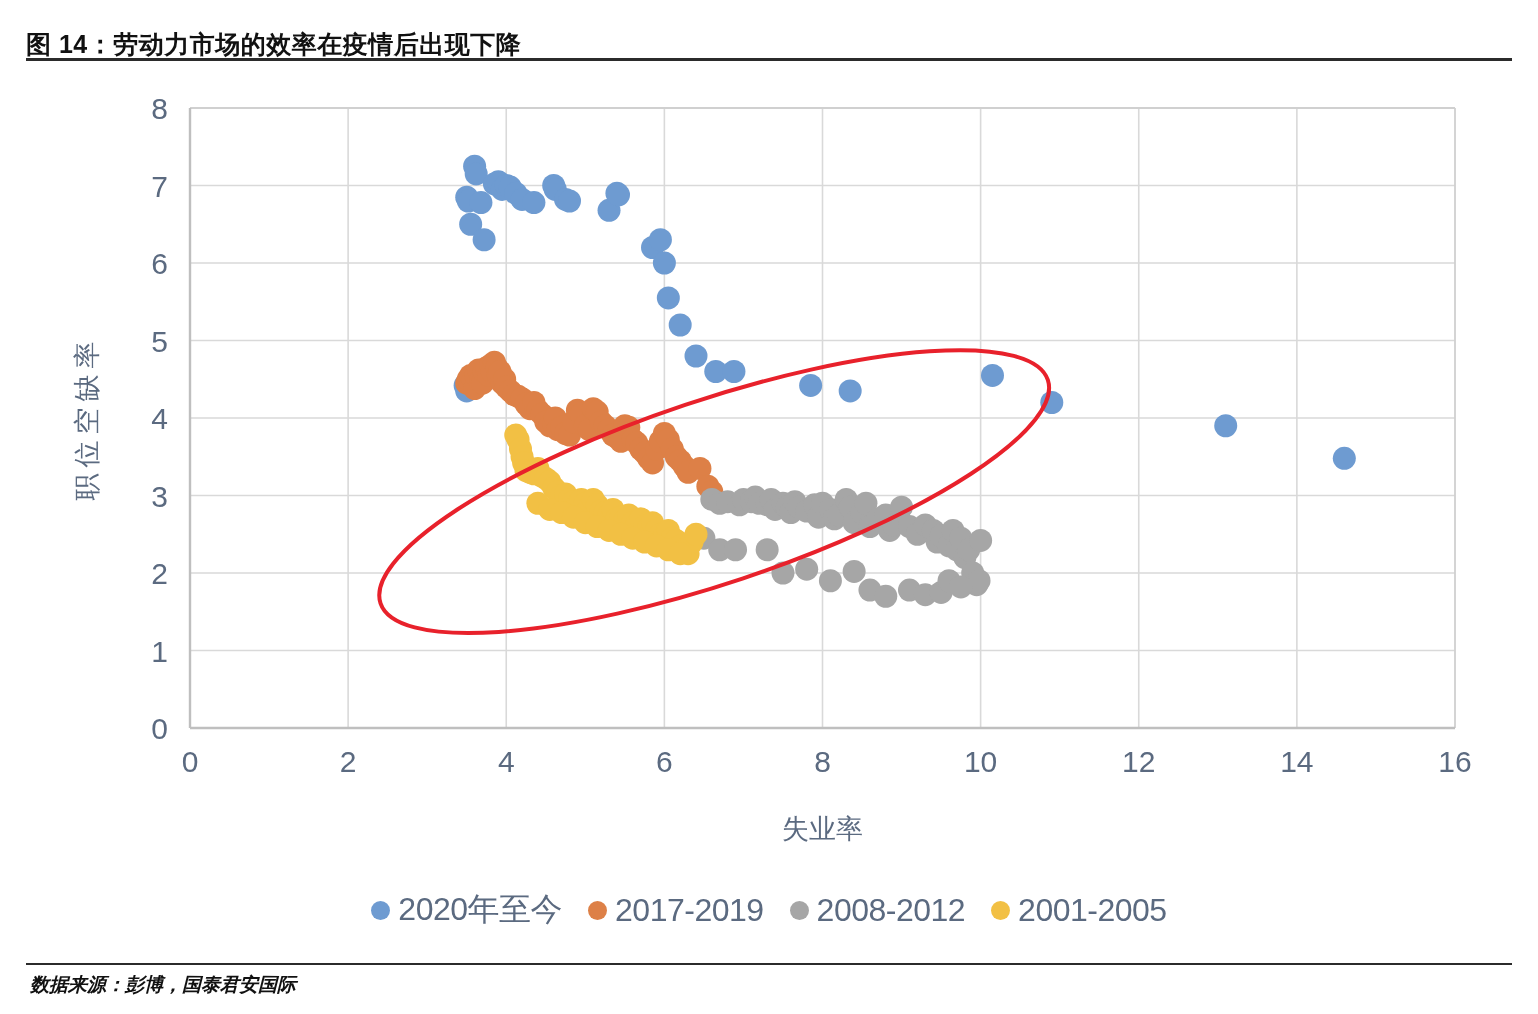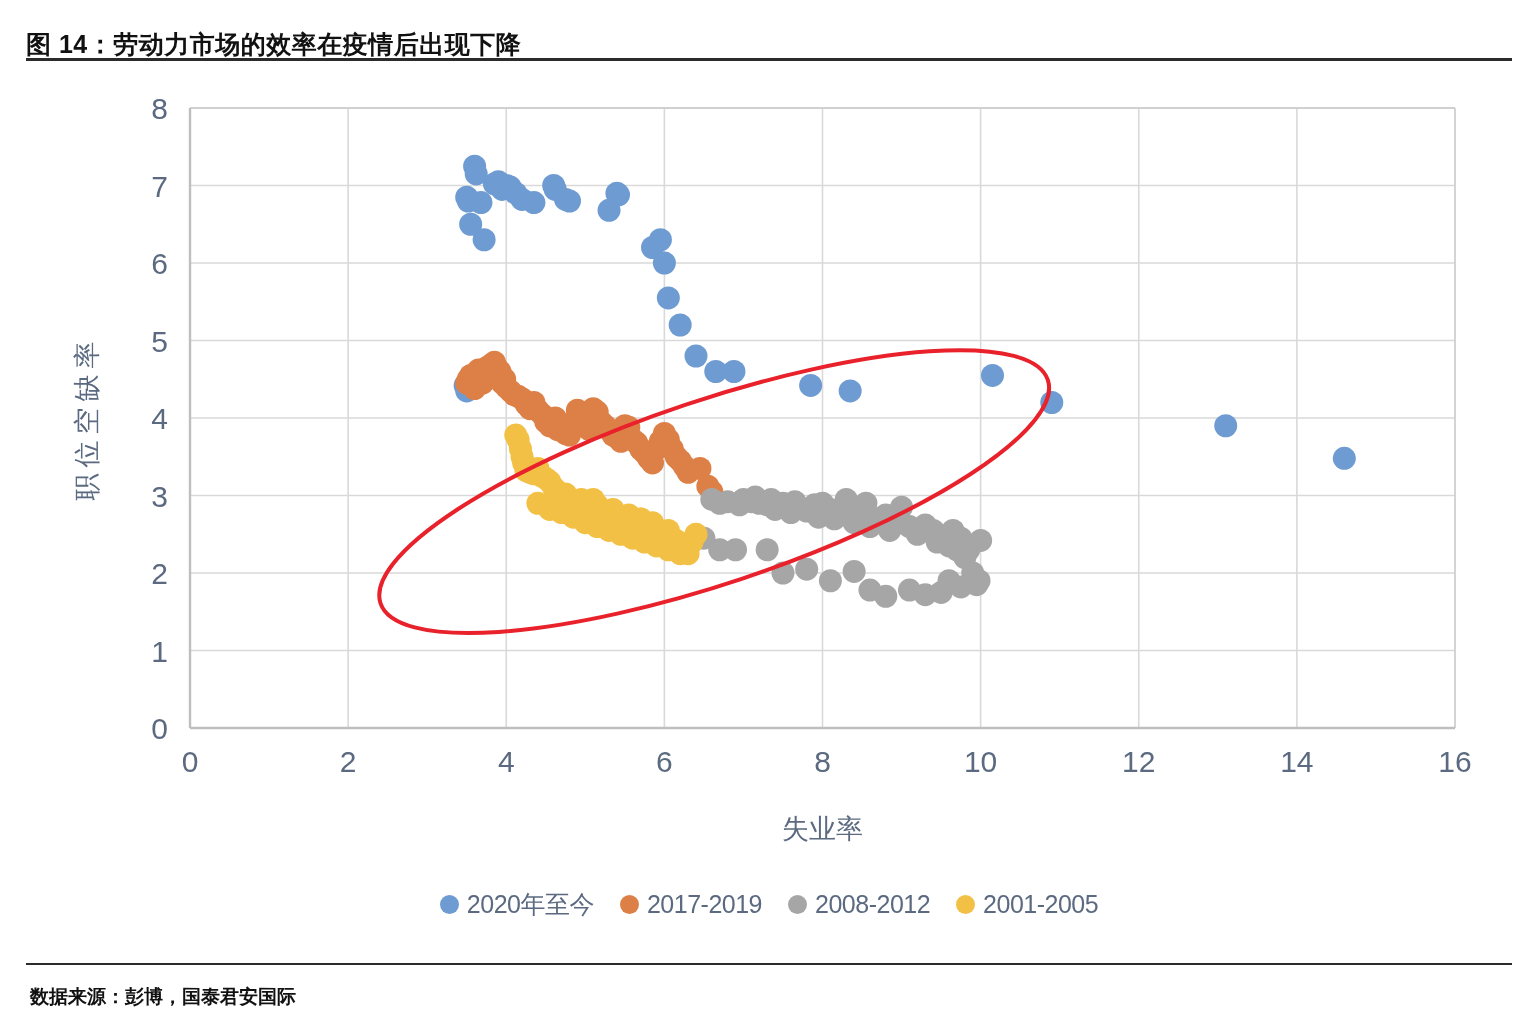--- a/index.html
+++ b/index.html
@@ -40,23 +40,23 @@
     width: 1486px;
     height: 2px;
     background: #2b2b2b;
   }
   .source-note {
     position: absolute;
     left: 30px;
     top: 972px;
     font-size: 19px;
     font-weight: bold;
+    font-style: italic;
     color: #111111;
     white-space: nowrap;
-    margin-top: 12px;
   }
 
   
   .chart-area {
     position: absolute;
     left: 0;
     top: 72px;
     width: 1538px;
     height: 880px;
   }
@@ -93,21 +93,21 @@
     align-items: center;
     gap: 8px;
   }
   .legend-swatch {
     width: 19px;
     height: 19px;
     border-radius: 50%;
     display: inline-block;
   }
   .legend-label {
-    font-size: 25px;
+    font-size: 32px;
     color: #5b6a80;
     white-space: nowrap;
     letter-spacing: -0.5px;
   }
 </style>
 </head>
 <body>
 
 <div class="figure-title">图 14：劳动力市场的效率在疫情后出现下降</div>
 <div class="title-rule"></div>

